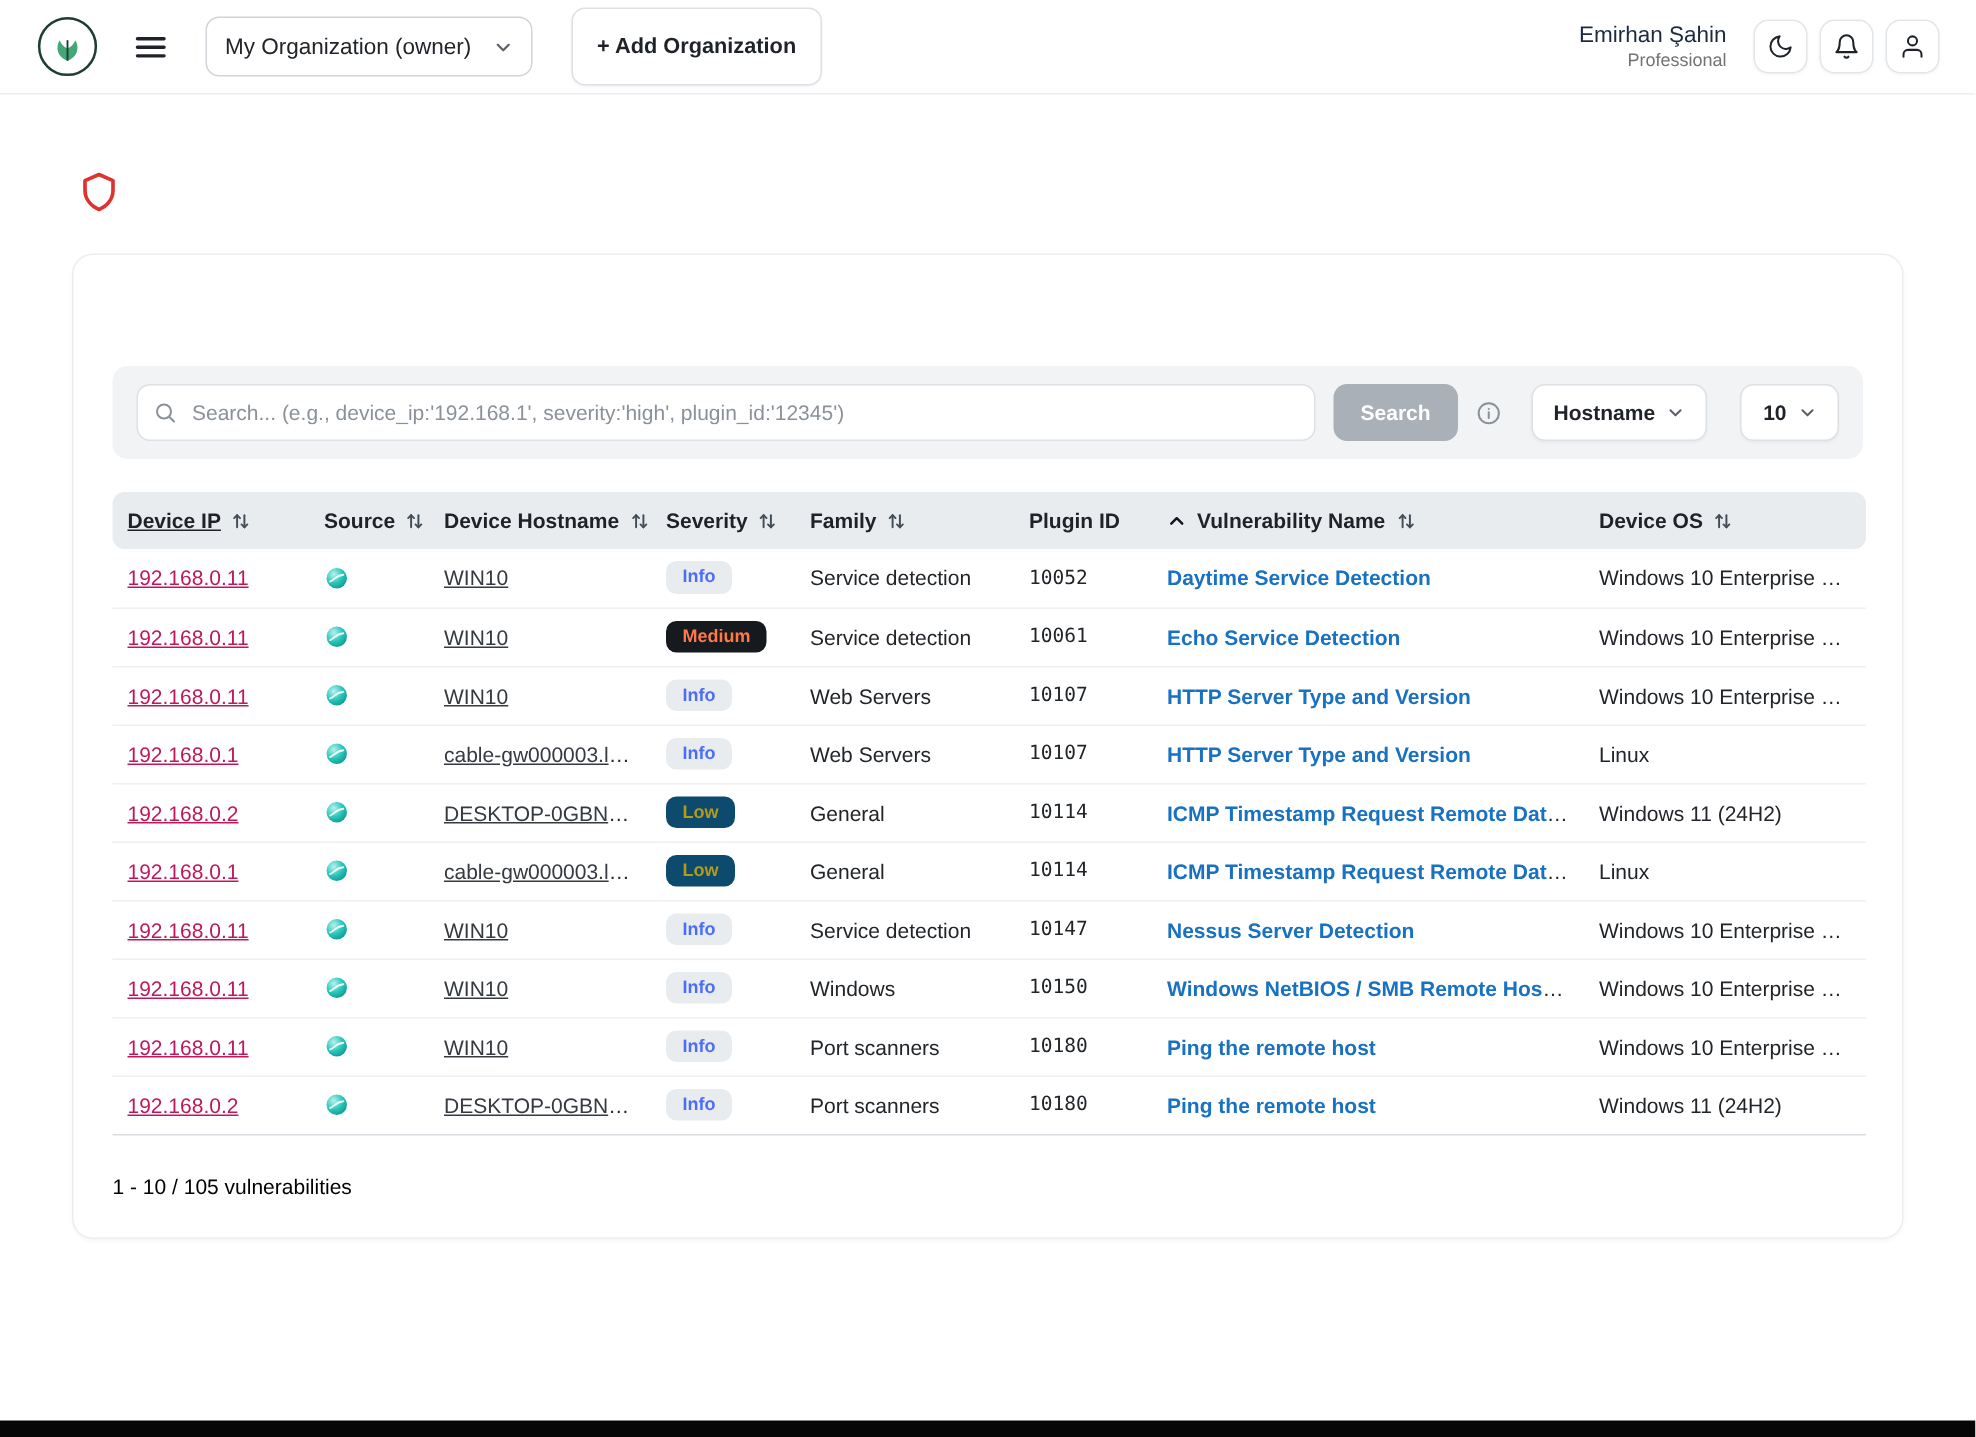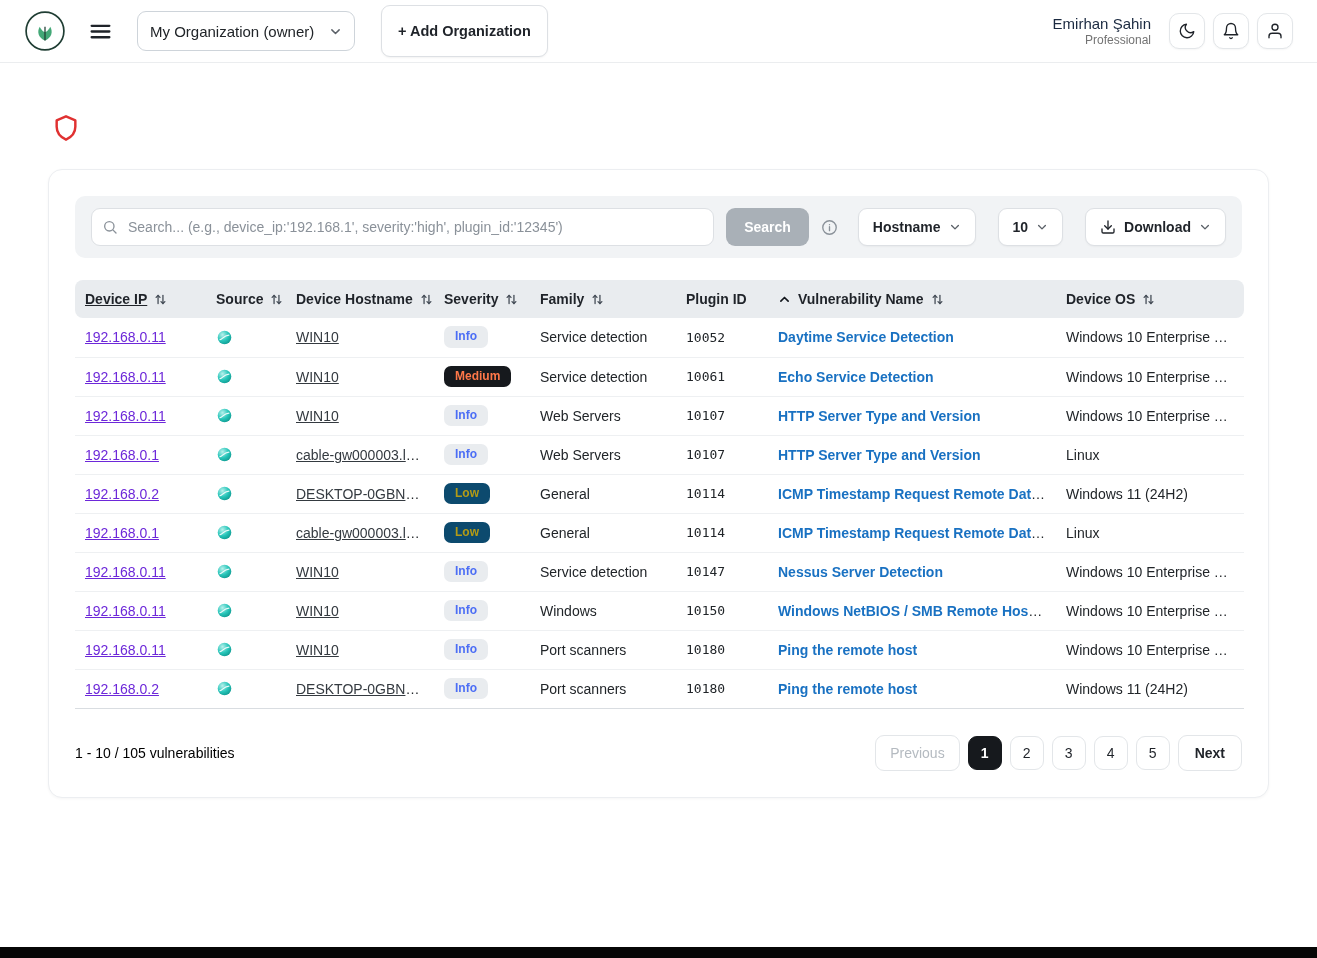--- a/index.html
+++ b/index.html
@@ -30,21 +30,21 @@
   
   .page-head{display:flex;align-items:center;gap:14px;margin:50px 0 0 52px;}
   .page-head h1{font-size:28px;font-weight:800;color:#12161c;letter-spacing:-.5px;}
 
   
   .card{margin:26px 48px 0;border:1px solid #eceef1;border-radius:14px;padding:26px;
         box-shadow:0 1px 3px rgba(0,0,0,.04);background:#fff;}
 
   
   .toolbar{background:#f1f3f5;border-radius:10px;padding:12px 16px;
-           display:flex;align-items:center;gap:12px;}
+           display:flex;align-items:center;gap:12px;margin-top:48px;}
   .search-wrap{flex:1;position:relative;}
   .search-wrap .mag{position:absolute;left:11px;top:50%;transform:translateY(-50%);}
   .search-input{width:100%;height:38px;border:1px solid #dde0e4;border-radius:9px;
                 padding:0 12px 0 36px;font-size:14px;font-family:inherit;color:#212529;
                 background:#fff;outline:none;}
   .search-input::placeholder{color:#8a9199;}
   .btn-search{height:38px;padding:0 18px;border-radius:9px;background:#a9b0b7;color:#fff;
               font-size:14px;font-weight:700;}
   .info-btn{background:none;display:flex;margin-right:8px;}
   .btn-outline{height:38px;display:inline-flex;align-items:center;gap:8px;padding:0 14px;
@@ -56,21 +56,21 @@
   .vuln-table{width:100%;border-collapse:collapse;table-layout:fixed;margin-top:22px;font-size:14px;}
   .vuln-table thead th{background:#e9ecef;font-weight:700;text-align:left;padding:11px 10px;
                        color:#1f2329;white-space:nowrap;}
   .vuln-table thead th:first-child{border-radius:8px 0 0 8px;text-decoration:underline;}
   .vuln-table thead th:last-child{border-radius:0 8px 8px 0;}
   .th-inner{display:flex;align-items:center;gap:7px;}
   .sort-svg{color:#444c56;flex:0 0 auto;}
   .vuln-table tbody td{padding:0 10px;height:39px;border-bottom:1px solid #eef0f2;
                        white-space:nowrap;overflow:hidden;text-overflow:ellipsis;vertical-align:middle;}
   .vuln-table tbody tr:last-child td{border-bottom:1px solid #d9dde1;}
-  .ip-link{color:#6d28d9;text-decoration:underline;}
+  .ip-link{color:#be185d;text-decoration:underline;}
   .host-link{color:#343a40;text-decoration:underline;}
   .vuln-link{color:#1971c2;font-weight:700;text-decoration:none;}
   .mono{font-family:"DejaVu Sans Mono",monospace;font-size:13px;}
   .source-svg{width:17px;height:17px;display:inline-block;vertical-align:middle;}
 
   .badge{display:inline-block;padding:3px 11px;border-radius:7px;font-size:12px;
          font-weight:700;line-height:1.3;}
   .sev-info{background:#e9ecef;color:#4c6ef5;}
   .sev-medium{background:#16191d;color:#ff7849;}
   .sev-low{background:#0c4a6e;color:#b39b16;}
@@ -186,31 +186,20 @@
         </svg>
       </button>
 
       <button class="btn-outline gap-lg">
         <span>10</span>
         <svg viewBox="0 0 16 16" width="12" height="12" fill="none" stroke="#5b6168" stroke-width="1.8" stroke-linecap="round" stroke-linejoin="round">
           <path d="M3.5 6 8 10.5 12.5 6"></path>
         </svg>
       </button>
 
-      <button class="btn-outline gap-lg">
-        <svg viewBox="0 0 24 24" width="16" height="16" fill="none" stroke="#1f2329" stroke-width="2" stroke-linecap="round" stroke-linejoin="round">
-          <path d="M21 15v4a2 2 0 0 1-2 2H5a2 2 0 0 1-2-2v-4"></path>
-            <path d="M7 10l5 5 5-5"></path>
-            <path d="M12 15V3"></path>
-        </svg>
-        <span>Download</span>
-        <svg viewBox="0 0 16 16" width="12" height="12" fill="none" stroke="#5b6168" stroke-width="1.8" stroke-linecap="round" stroke-linejoin="round">
-          <path d="M3.5 6 8 10.5 12.5 6"></path>
-        </svg>
-      </button>
     </div>
 
     <table class="vuln-table">
       <colgroup>
         <col style="width:131px">
           <col style="width:80px">
           <col style="width:148px">
           <col style="width:96px">
         <col style="width:146px">
           <col style="width:92px">
@@ -464,28 +453,17 @@
     <td>Port scanners</td>
     <td class="mono">10180</td>
     <td><a class="vuln-link">Ping the remote host</a></td>
     <td>Windows 11 (24H2)</td>
   </tr>
 </tbody>
     </table>
 
     <div class="pagination">
       <div class="summary">1 - 10 / 105 vulnerabilities</div>
-      <div class="pager">
-        <button class="prev-btn">Previous</button>
-        <span class="pager">
-            <button class="page-btn active">1</button>
-            <button class="page-btn">2</button>
-            <button class="page-btn">3</button>
-            <button class="page-btn">4</button>
-            <button class="page-btn">5</button>
-          </span>
-        <button class="next-btn">Next</button>
-      </div>
     </div>
   </section>
 
   <div class="bottom-bar"></div>
 </div>
 
 </body></html>

